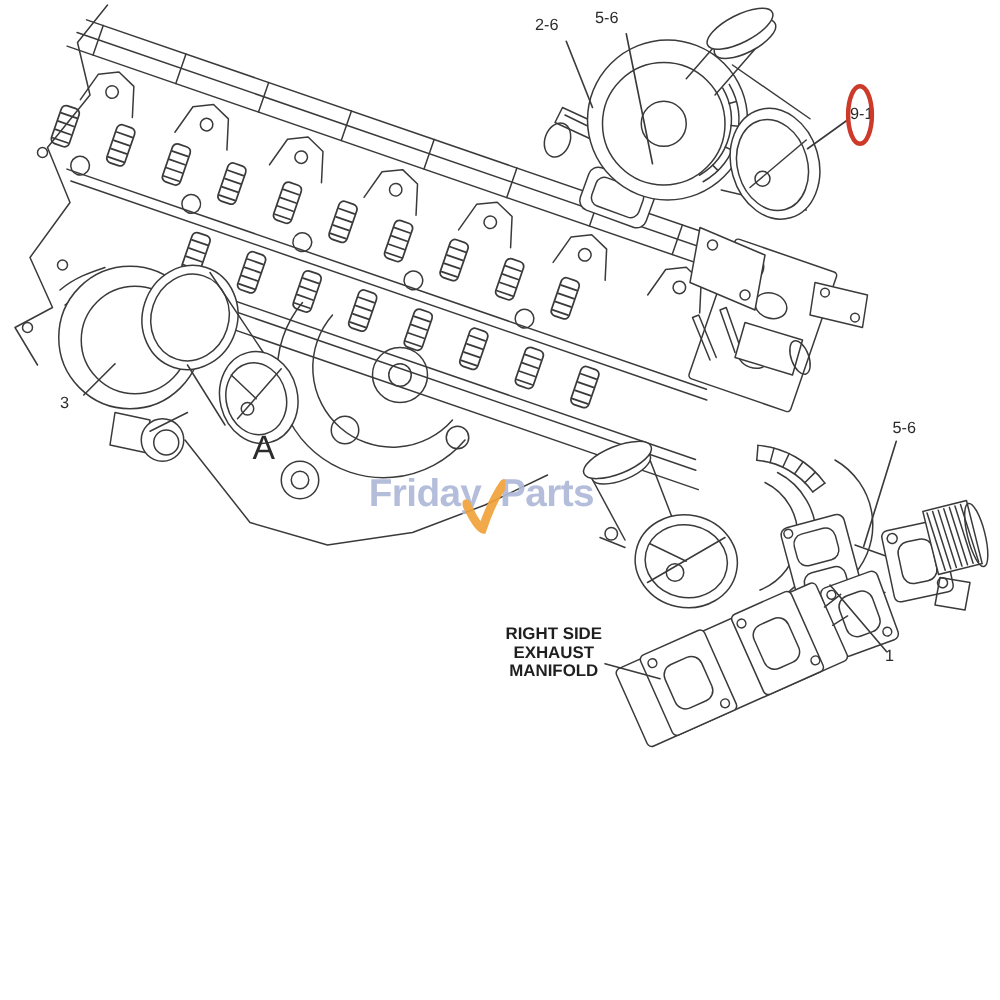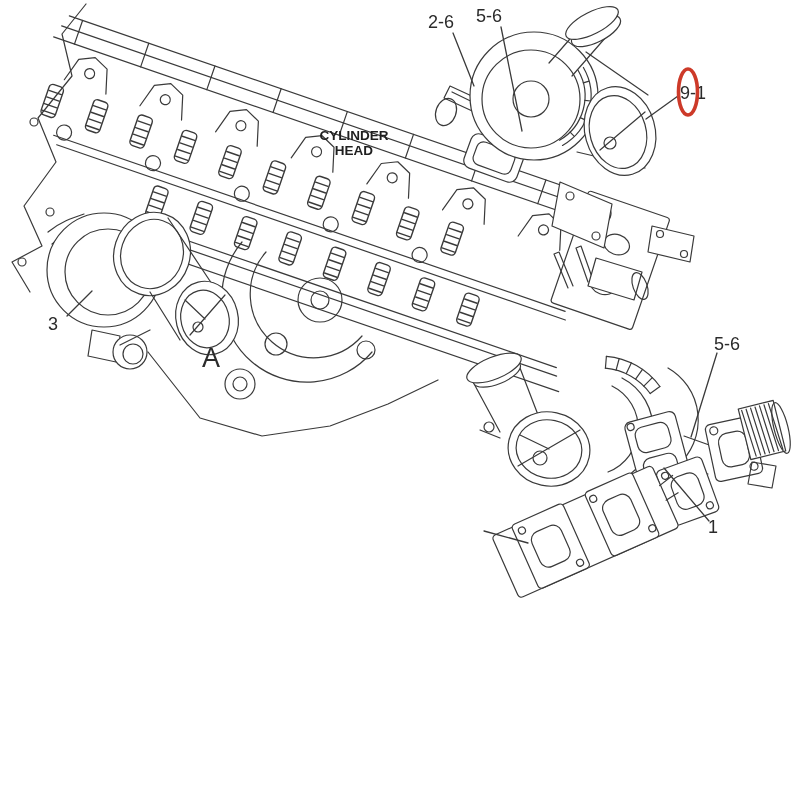--- a/index.html
+++ b/index.html
@@ -1,20 +1,20 @@
 <!DOCTYPE html>
 <html><head>
 <meta charset="utf-8">
 <style>
   html,body{margin:0;padding:0;background:#ffffff;}
   .stage{position:relative;width:800px;height:800px;background:#ffffff;overflow:hidden;
          font-family:"Liberation Sans", sans-serif;}
   .layer{position:absolute;left:0;top:0;}
   
-  .callout{position:absolute;color:#2b2b2b;font-size:18px;line-height:1;white-space:nowrap;z-index:4;}
+  .callout{position:absolute;color:#2b2b2b;font-size:13px;line-height:1;white-space:nowrap;z-index:4;}
   .callout.big{font-size:27px;}
   .note{position:absolute;color:#1f1f1f;font-weight:bold;font-size:13.5px;line-height:15px;
         text-align:center;z-index:4;white-space:nowrap;}
   
   .wm{position:absolute;left:295px;top:379px;display:flex;align-items:flex-start;
       z-index:3;opacity:0.92;}
   .wm span{font-size:31px;font-weight:bold;letter-spacing:-0.5px;color:#aeb9d9;line-height:1;}
   .wm .swoosh{margin:2px -4px 0 -15px;position:relative;z-index:1;}
   svg{display:block;}
   .diagram{z-index:2;}
@@ -314,32 +314,41 @@
       <path d="M453,33 L474,86"></path>
       <path d="M501,27 L522,131"></path>
       <path d="M678,96 L646,119"></path>
       <path d="M67,316 L92,291"></path>
       <path d="M717,353 L691,437"></path>
       <path d="M709,521 L664,468"></path>
       <path d="M484,531 L528,543"></path>
     </g>
   </svg>
 
+  <div class="wm">
+    <span>Frida</span>
+      <span>y</span>
+    <svg class="swoosh" width="34" height="46" viewBox="0 0 34 46">
+      <path d="M3,22 C8,33 12,40 16,42 C20,30 26,16 33,6" stroke="#f0a23a" stroke-width="7" fill="none" stroke-linecap="round"></path>
+    </svg>
+    <span>Parts</span>
+  </div>
 
   <div class="callout" style="left:428px;top:13px;">2-6</div>
   <div class="callout" style="left:476px;top:7px;">5-6</div>
   <div class="callout" style="left:680px;top:84px;">9-1</div>
   <div class="callout" style="left:48px;top:315px;">3</div>
   <div class="callout big" style="left:202px;top:345px;">A</div>
   <div class="callout" style="left:714px;top:335px;">5-6</div>
   <div class="callout" style="left:708px;top:518px;">1</div>
 
-  <div class="note" style="left:300px;top:128px;width:108px;">
-    <div>CYLINDER</div>
-    <div>HEAD</div>
+
+  <div class="note" style="left:394px;top:499px;width:98px;">
+    <div>RIGHT SIDE</div>
+    <div>EXHAUST</div>
+    <div>MANIFOLD</div>
   </div>
-
 
   <svg class="layer overlay" width="800" height="800" viewBox="0 0 800 800">
     <ellipse cx="688" cy="92" rx="9.5" ry="23" fill="none" stroke="#cd3a29" stroke-width="3.6"></ellipse>
   </svg>
 
 </div>
 
 </body></html>

